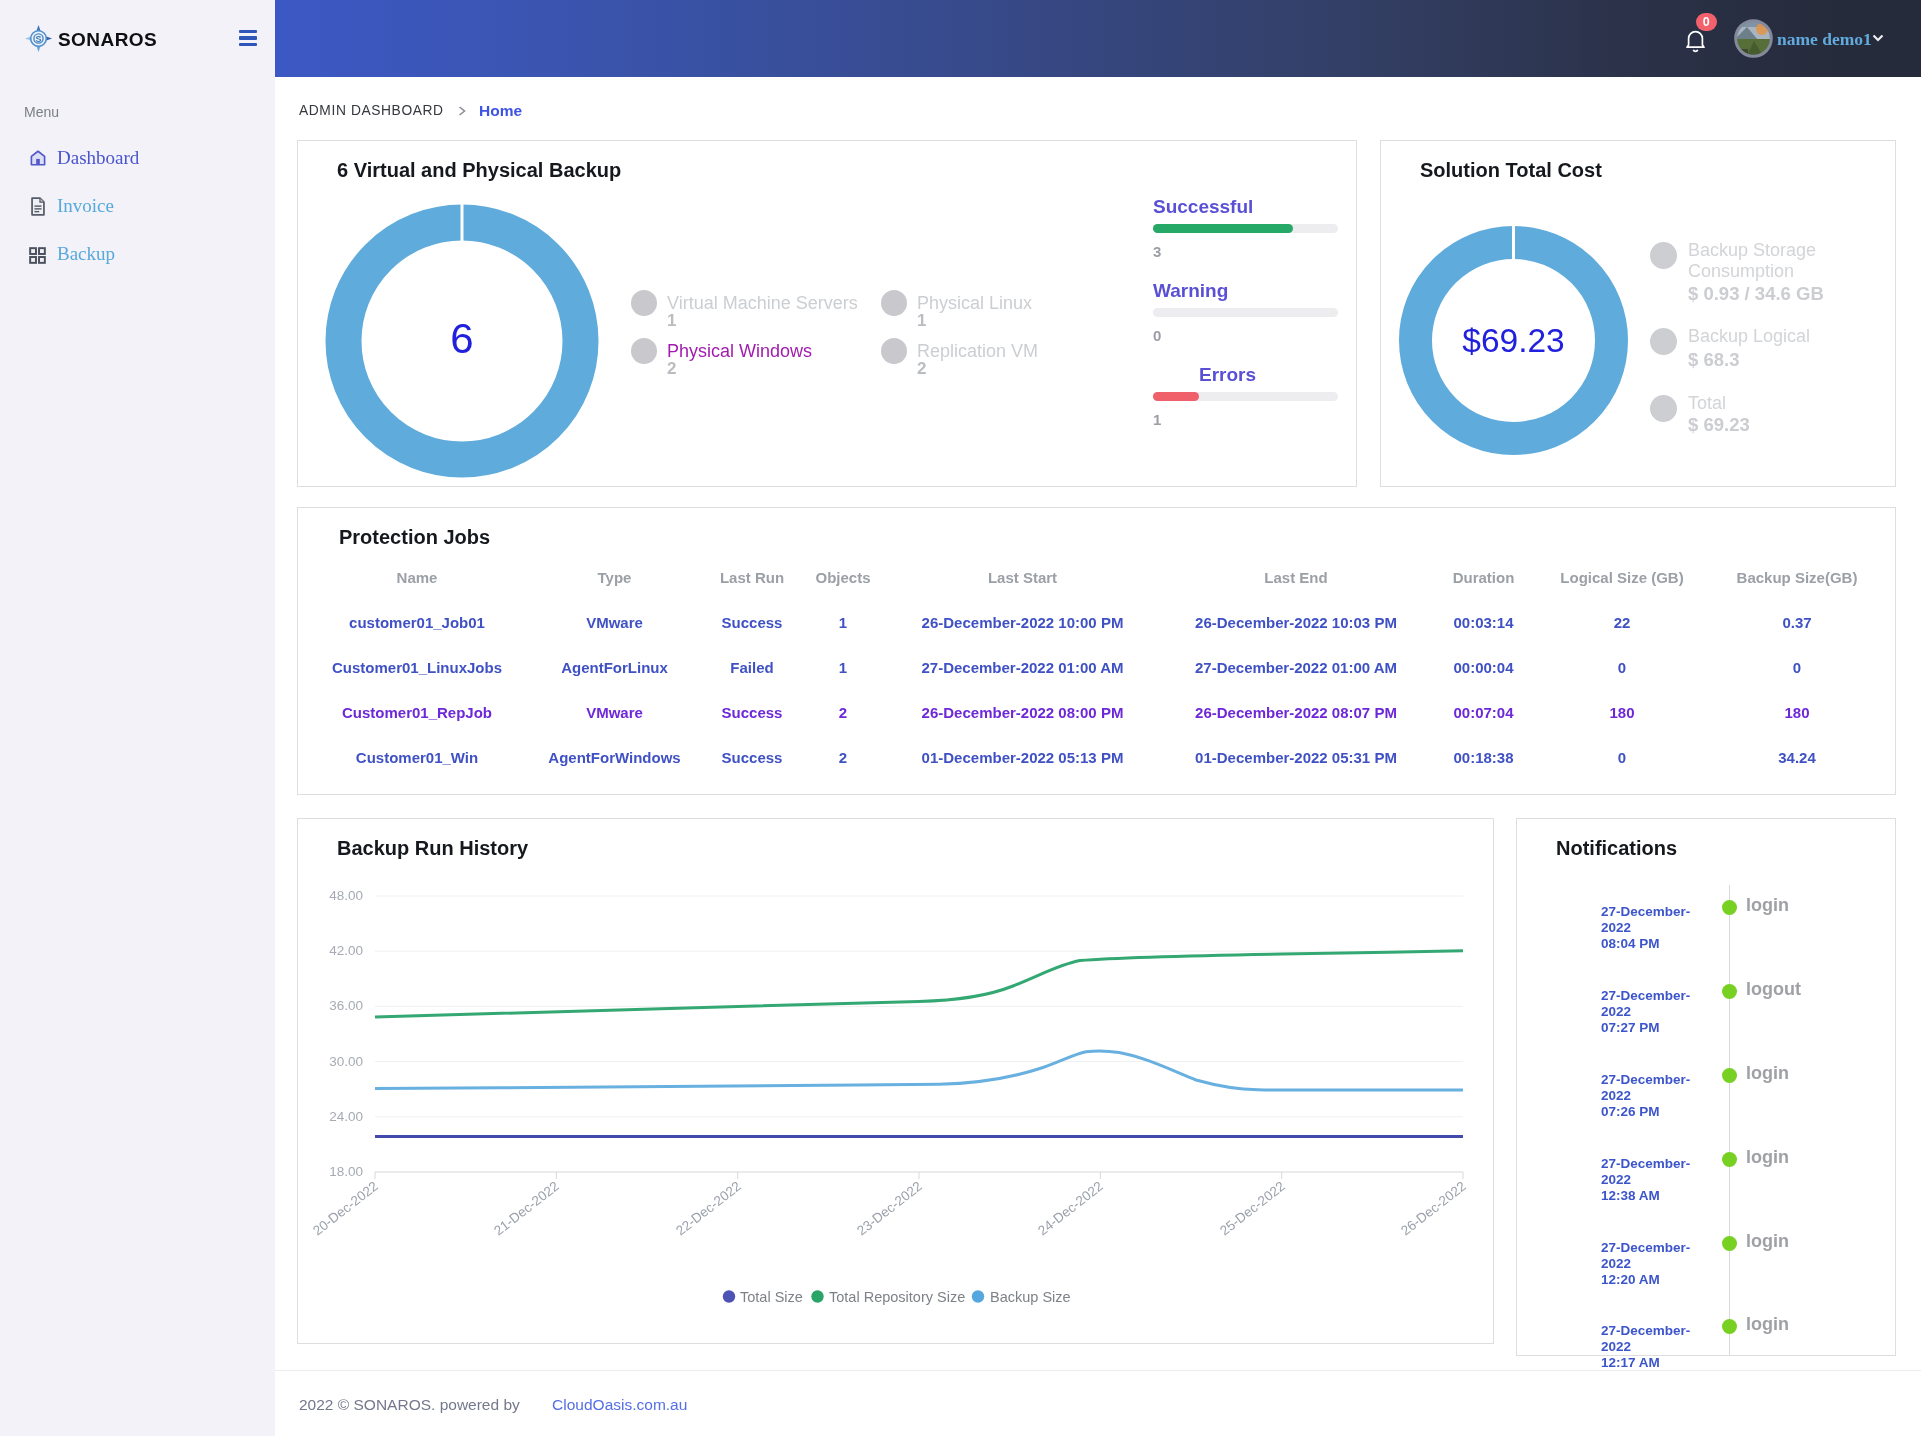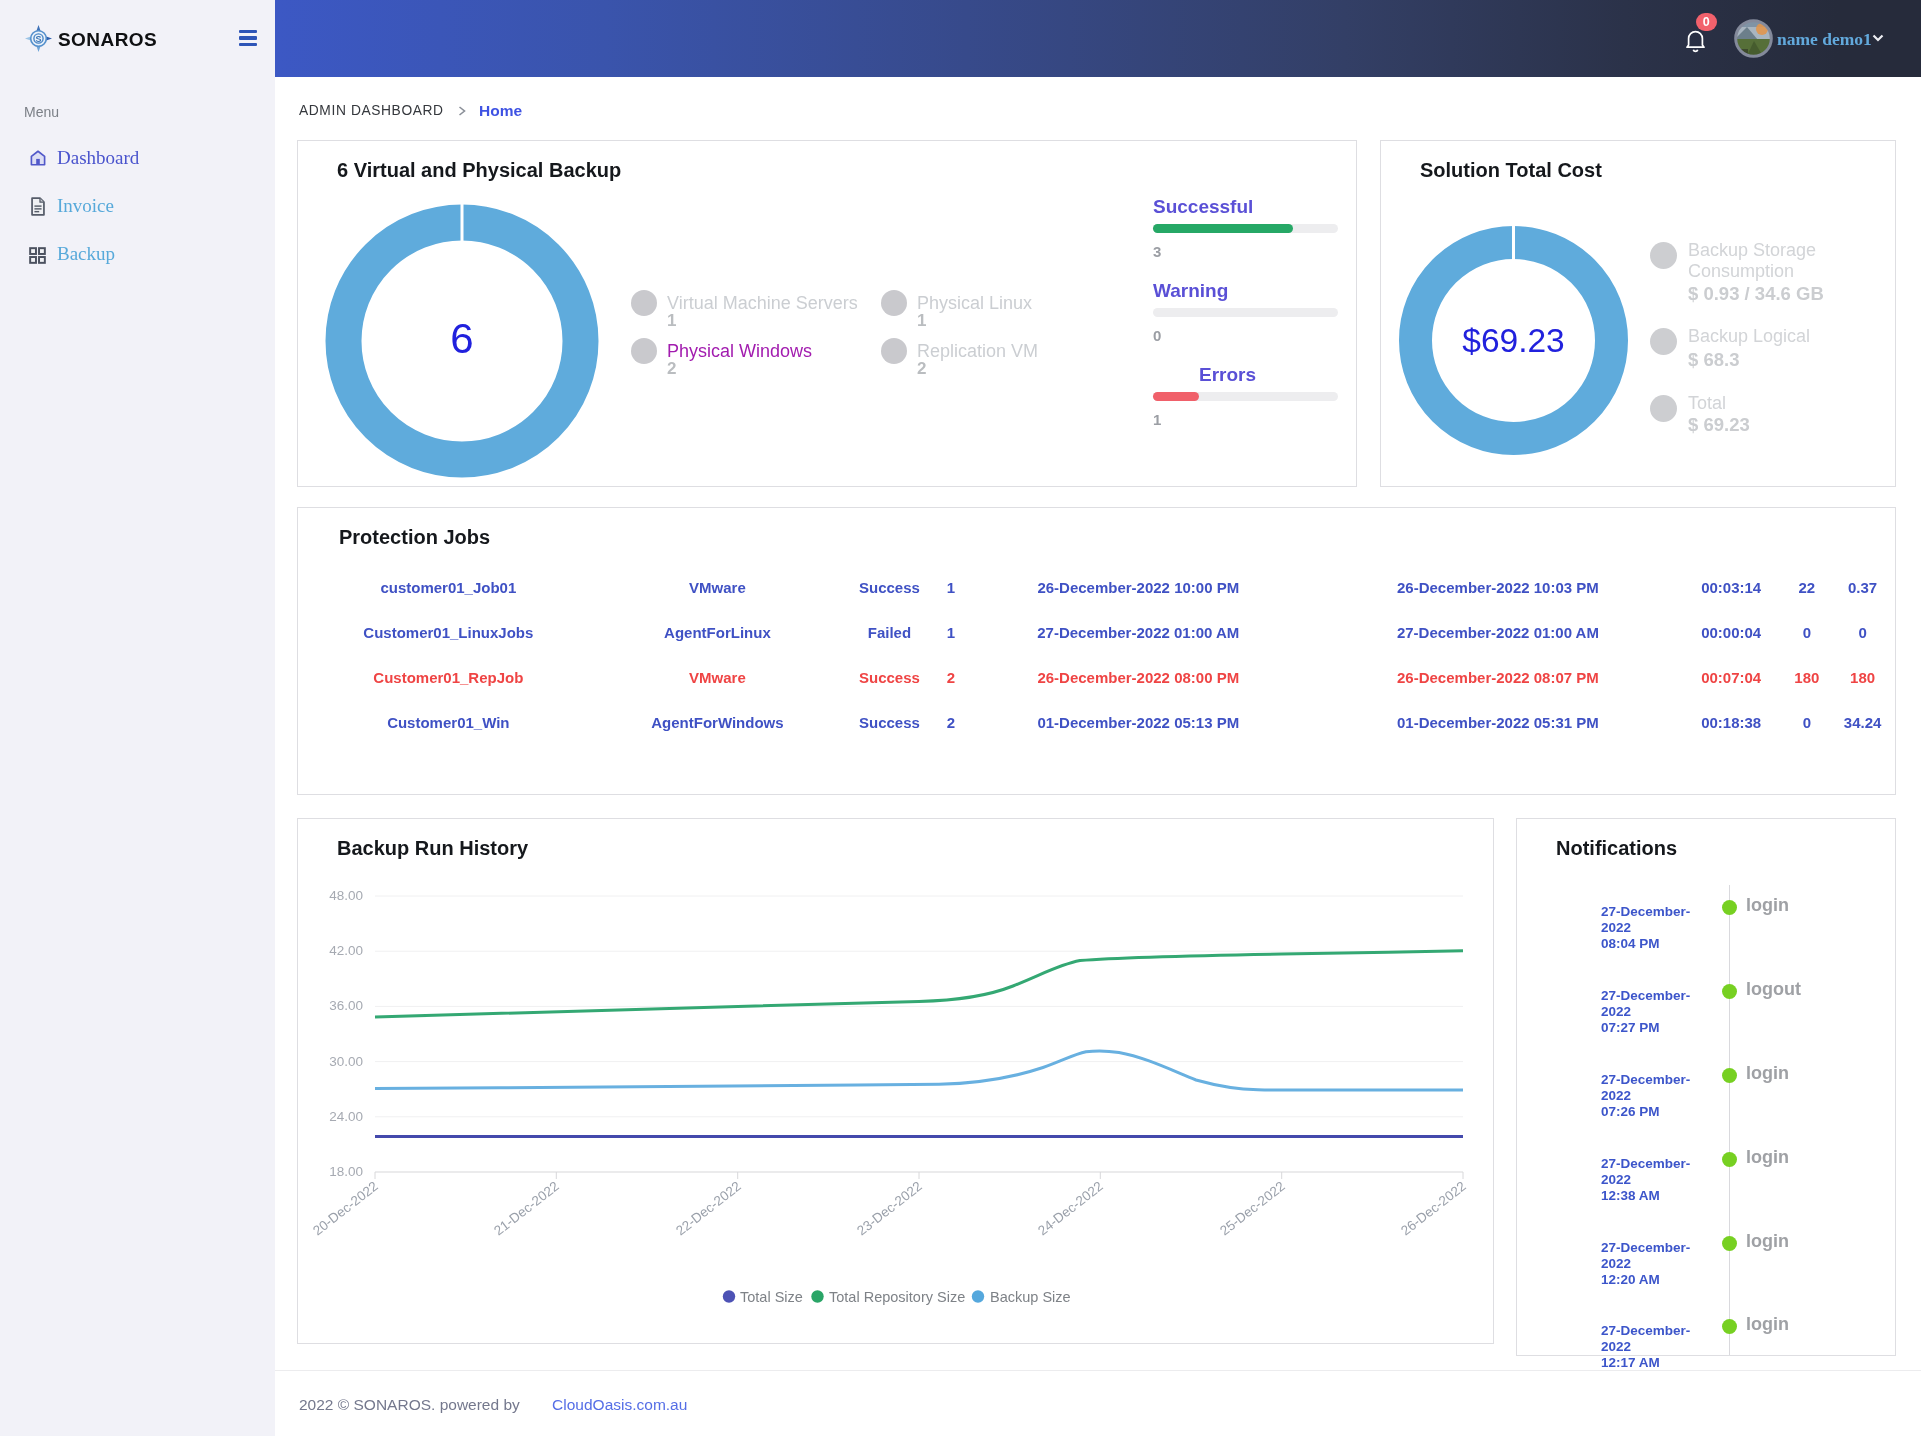--- a/index.html
+++ b/index.html
@@ -150,20 +150,31 @@
   <div class="abs" style="left:1650px;top:395px;width:27px;height:27px;border-radius:50%;background:#cdced1;"></div>
   <div class="abs" style="left:1688px;top:393px;font-size:18px;color:#d2d4d7;">Total</div>
   <div class="abs" style="left:1688px;top:414px;font-size:18.5px;font-weight:bold;color:#cbcdd0;">$ 69.23</div>
 
   <div class="card" style="left:297px;top:507px;width:1599px;height:288px;"></div>
   <div class="abs ctitle" style="left:339px;top:526px;">Protection Jobs</div>
 
   <div class="abs" style="left:297px;top:560px;width:1599px;">
     <table style="width:100%;border-collapse:collapse;font-size:15px;">
       <tbody>
+          <tr style="height:35px;color:#9ba0a7;font-weight:bold;">
+        <td style="width:240px;text-align:center;">Name</td>
+        <td style="width:155px;text-align:center;">Type</td>
+        <td style="width:120px;text-align:center;">Last Run</td>
+        <td style="width:62px;text-align:center;">Objects</td>
+        <td style="width:297px;text-align:center;">Last Start</td>
+        <td style="width:250px;text-align:center;">Last End</td>
+        <td style="width:125px;text-align:center;">Duration</td>
+        <td style="width:152px;text-align:center;">Logical Size (GB)</td>
+        <td style="text-align:center;">Backup Size(GB)</td>
+      </tr>
       <tr style="height:5px;"></tr>
       <tr style="height:45px;color:#3f51c4;font-weight:bold;">
         <td style="text-align:center;">customer01_Job01</td>
         <td style="text-align:center;">VMware</td>
         <td style="text-align:center;">Success</td>
         <td style="text-align:center;">1</td>
         <td style="text-align:center;">26-December-2022 10:00 PM</td>
         <td style="text-align:center;">26-December-2022 10:03 PM</td>
         <td style="text-align:center;">00:03:14</td>
         <td style="text-align:center;">22</td>
@@ -173,21 +184,21 @@
         <td style="text-align:center;">Customer01_LinuxJobs</td>
         <td style="text-align:center;">AgentForLinux</td>
         <td style="text-align:center;">Failed</td>
         <td style="text-align:center;">1</td>
         <td style="text-align:center;">27-December-2022 01:00 AM</td>
         <td style="text-align:center;">27-December-2022 01:00 AM</td>
         <td style="text-align:center;">00:00:04</td>
         <td style="text-align:center;">0</td>
         <td style="text-align:center;">0</td>
       </tr>
-      <tr style="height:45px;color:#ef4444;font-weight:bold;">
+      <tr style="height:45px;color:#6d28d9;font-weight:bold;">
         <td style="text-align:center;">Customer01_RepJob</td>
         <td style="text-align:center;">VMware</td>
         <td style="text-align:center;">Success</td>
         <td style="text-align:center;">2</td>
         <td style="text-align:center;">26-December-2022 08:00 PM</td>
         <td style="text-align:center;">26-December-2022 08:07 PM</td>
         <td style="text-align:center;">00:07:04</td>
         <td style="text-align:center;">180</td>
         <td style="text-align:center;">180</td>
       </tr>

